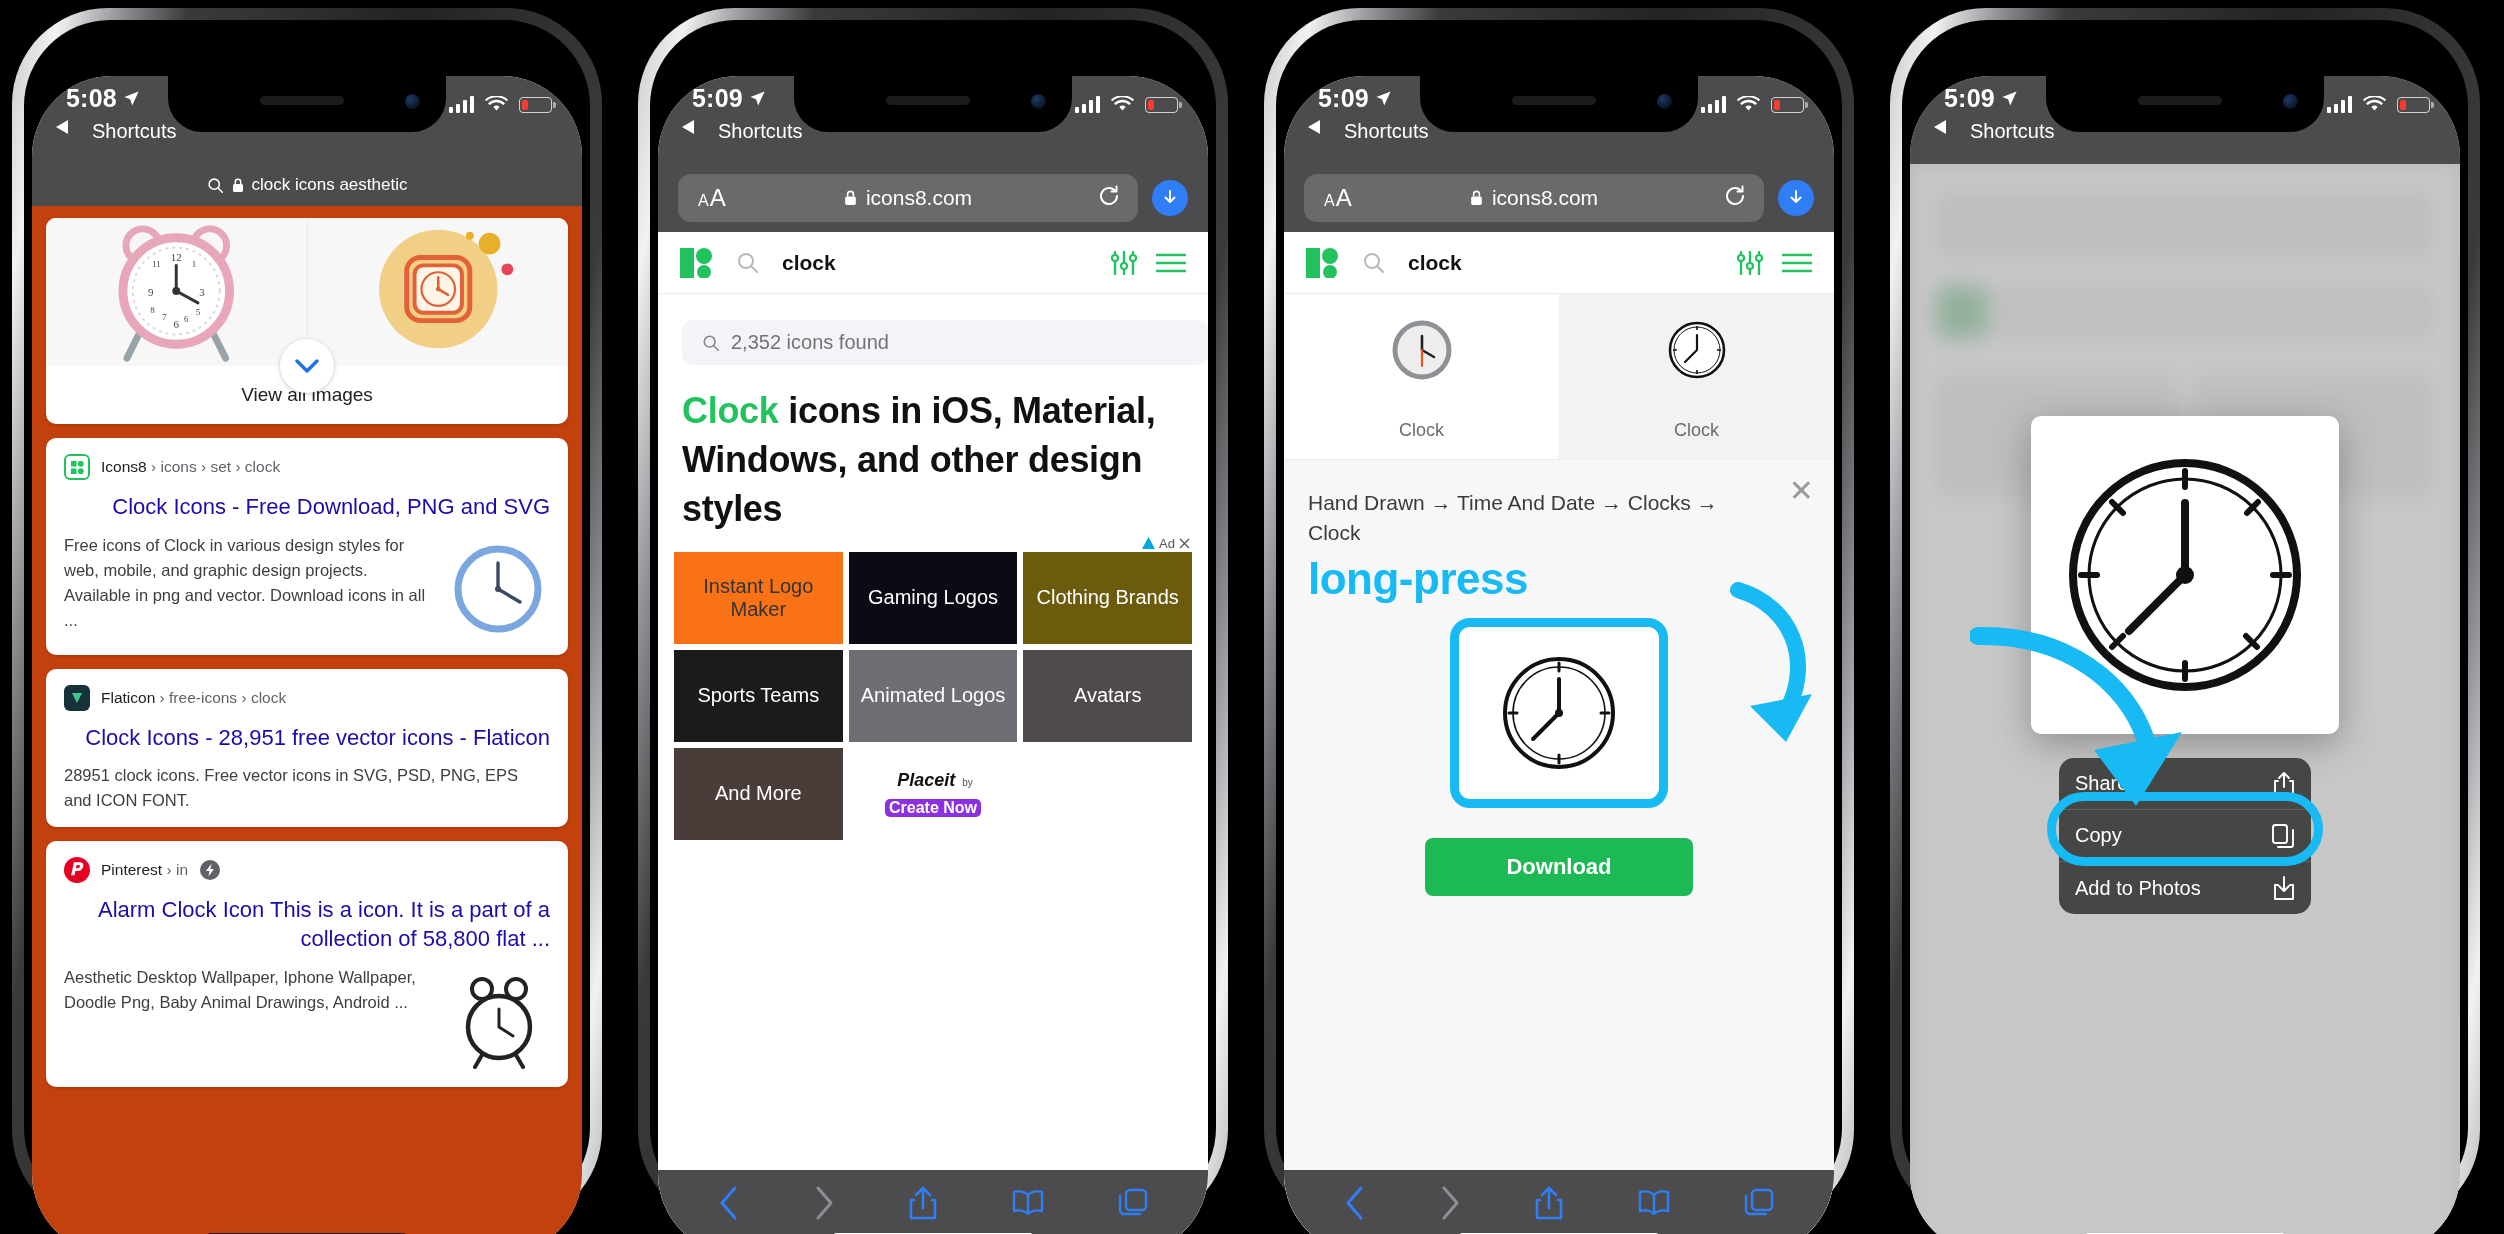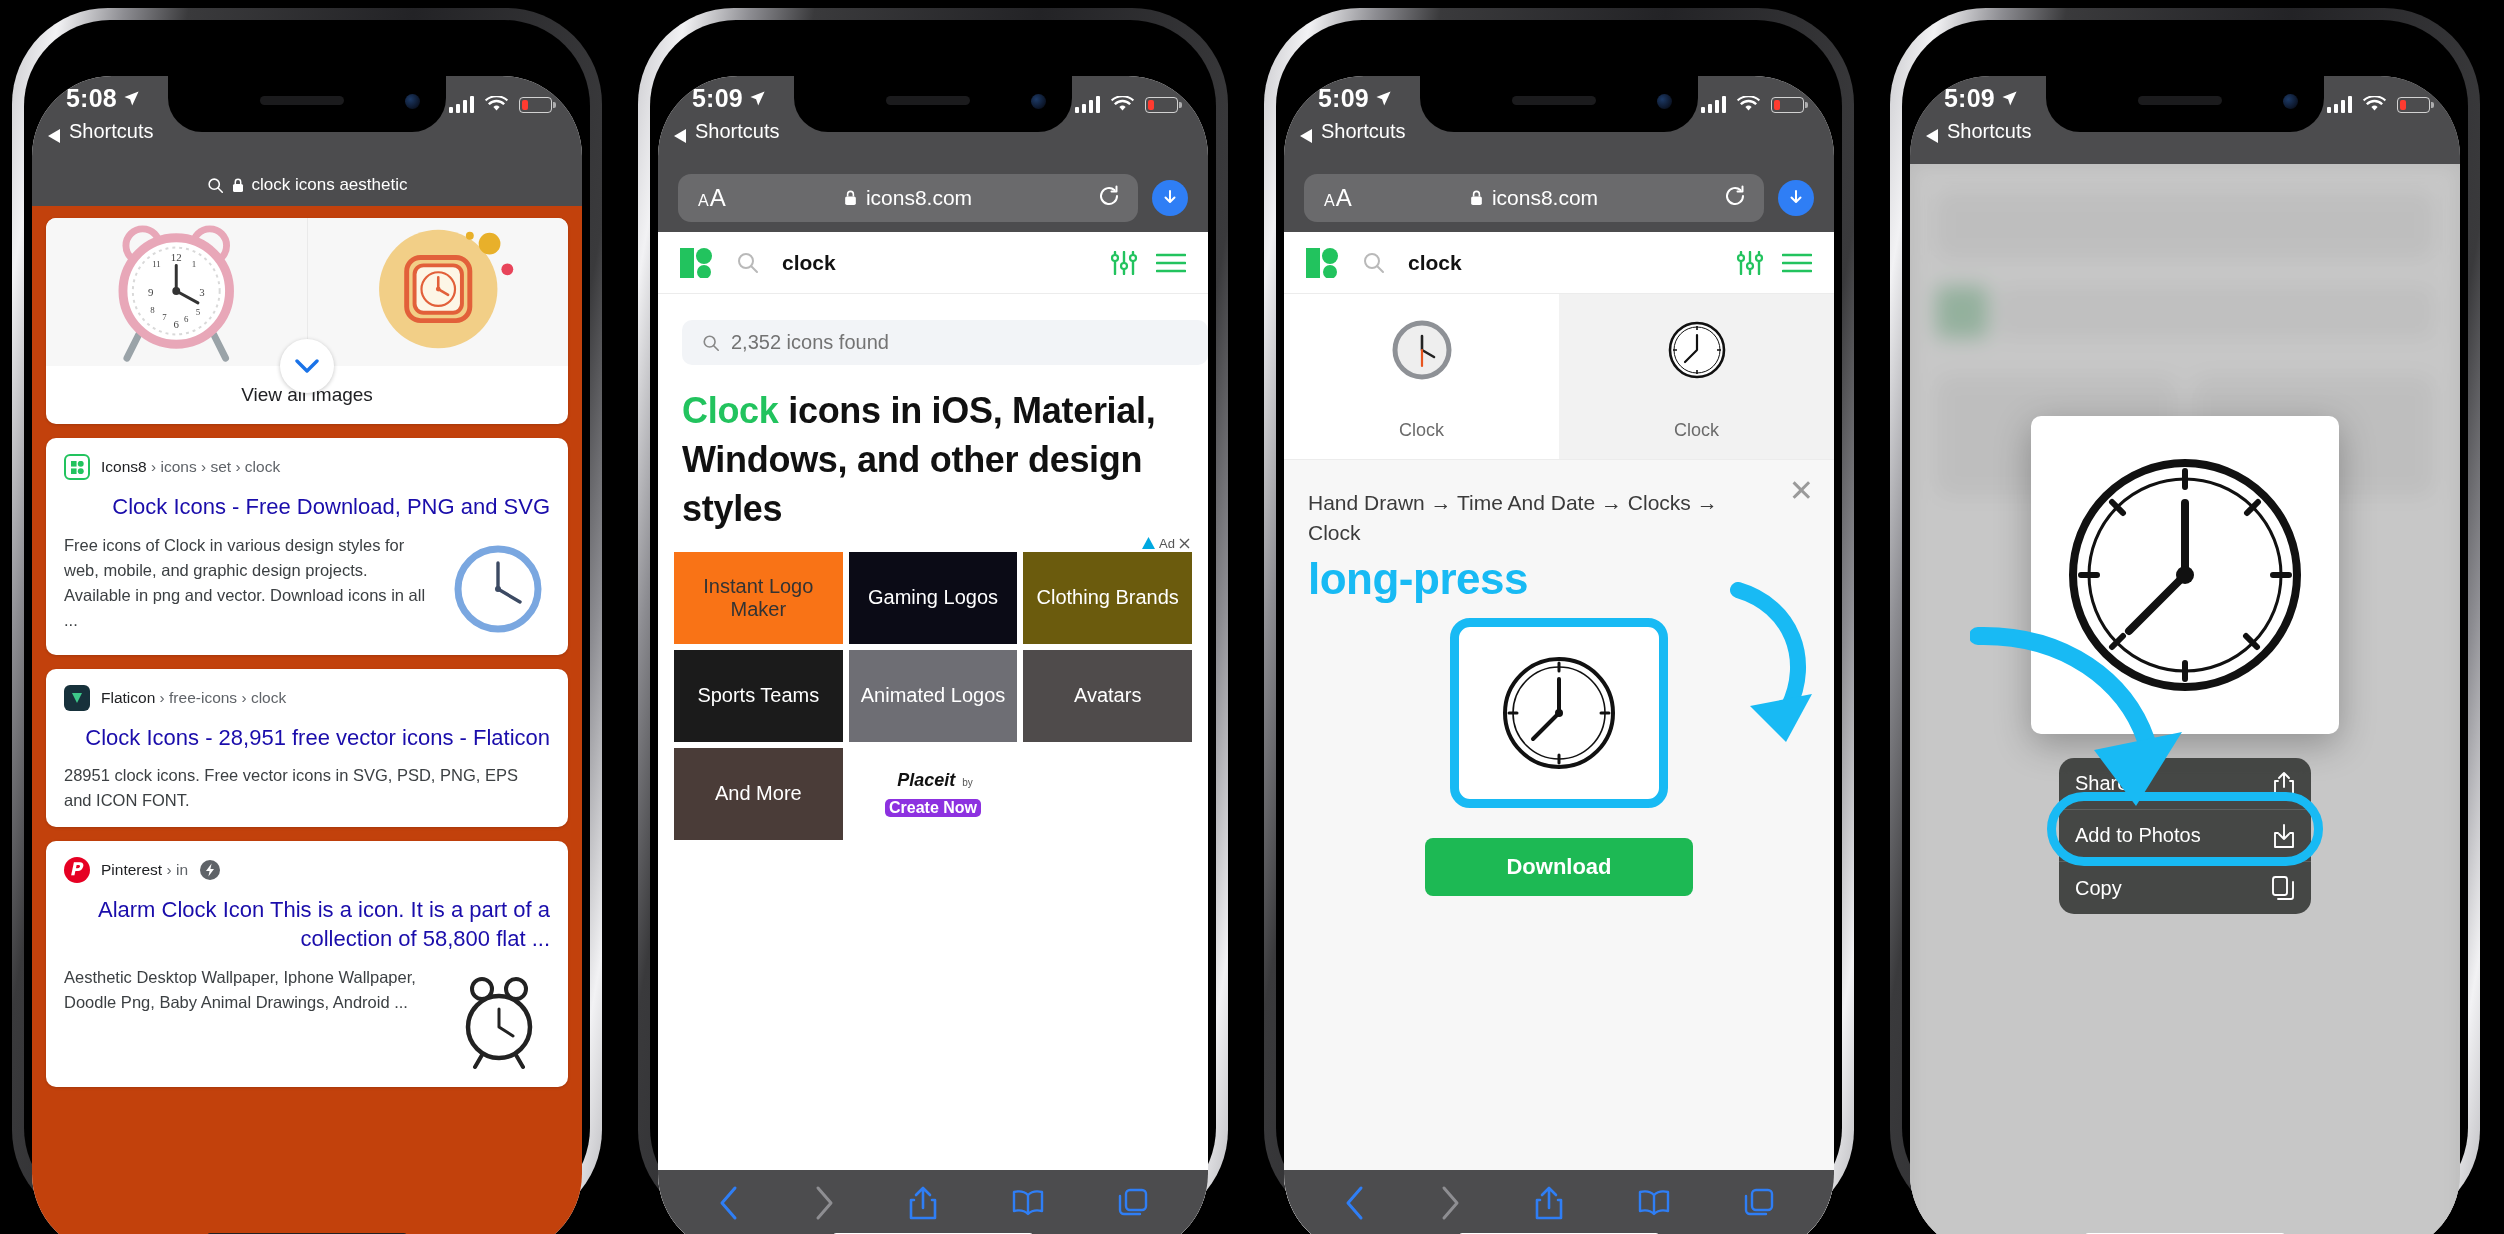--- a/index.html
+++ b/index.html
@@ -55,23 +55,23 @@
     position: relative; height: 88px; background: #4c4c4e;
     color: #fff; z-index: 20;
   }
   .sb-time {
     position: absolute; left: 34px; top: 8px;
     font-size: 25px; font-weight: 600; letter-spacing: .2px;
     display: flex; align-items: center; gap: 6px;
   }
   .sb-loc { width: 17px; height: 17px; display: inline-block; }
   .sb-back {
-    position: absolute; left: 16px; top: 44px;
+    position: absolute; left: 24px; top: 44px;
     font-size: 20px; font-weight: 400;
-    display: flex; align-items: flex-end; gap: 8px;
+    display: flex; align-items: flex-start; gap: 23px;
   }
   .sb-right {
     position: absolute; right: 30px; top: 20px;
     display: flex; align-items: center; gap: 11px;
   }
   .bars { display: flex; align-items: flex-end; gap: 2.5px; height: 17px; }
   .bars i { width: 4.5px; background: #fff; border-radius: 1px; display: block; }
   .bars i:nth-child(1){height:6px}.bars i:nth-child(2){height:9px}
   .bars i:nth-child(3){height:13px}.bars i:nth-child(4){height:17px}
   .batt {
@@ -799,33 +799,33 @@
 
         <div class="ctxmenu">
           <div class="ctx-item">
             <span>Share...</span>
             <svg width="22" height="26" viewBox="0 0 22 26">
                   <path d="M11 2v14M6 7l5-5 5 5" fill="none" stroke="#fff" stroke-width="1.9" stroke-linecap="round" stroke-linejoin="round"></path>
                   <path d="M5 10H2v14h18V10h-3" fill="none" stroke="#fff" stroke-width="1.9" stroke-linecap="round" stroke-linejoin="round"></path>
                 </svg>
           </div>
           <div class="ctx-item">
+            <span>Copy</span>
+            <svg width="24" height="26" viewBox="0 0 24 26">
+                  <rect x="2" y="2" width="14" height="18" rx="2.5" fill="none" stroke="#fff" stroke-width="1.9"></rect>
+                  <path d="M7 24h13a2 2 0 0 0 2-2V7" fill="none" stroke="#fff" stroke-width="1.9" stroke-linecap="round"></path>
+                </svg>
+          </div>
+          <div class="ctx-item">
             <span>Add to Photos</span>
             <svg width="22" height="26" viewBox="0 0 22 26">
                   <path d="M11 2v14M6 11l5 5 5-5" fill="none" stroke="#fff" stroke-width="1.9" stroke-linecap="round" stroke-linejoin="round"></path>
                   <path d="M5 10H2v14h18V10h-3" fill="none" stroke="#fff" stroke-width="1.9" stroke-linecap="round" stroke-linejoin="round"></path>
                 </svg>
           </div>
-          <div class="ctx-item">
-            <span>Copy</span>
-            <svg width="24" height="26" viewBox="0 0 24 26">
-                  <rect x="2" y="2" width="14" height="18" rx="2.5" fill="none" stroke="#fff" stroke-width="1.9"></rect>
-                  <path d="M7 24h13a2 2 0 0 0 2-2V7" fill="none" stroke="#fff" stroke-width="1.9" stroke-linecap="round"></path>
-                </svg>
-          </div>
         </div>
 
         <div class="hl-ring"></div>
 
         <svg class="arrow-svg" style="left:60px;top:452px" width="250" height="220" viewBox="0 0 250 220">
           <path d="M8 20C96 18 156 66 176 124" fill="none" stroke="#18baf4" stroke-width="18" stroke-linecap="round"></path>
           <path d="M212 116 166 190 124 134z" fill="#18baf4"></path>
         </svg>
       </div>
 

